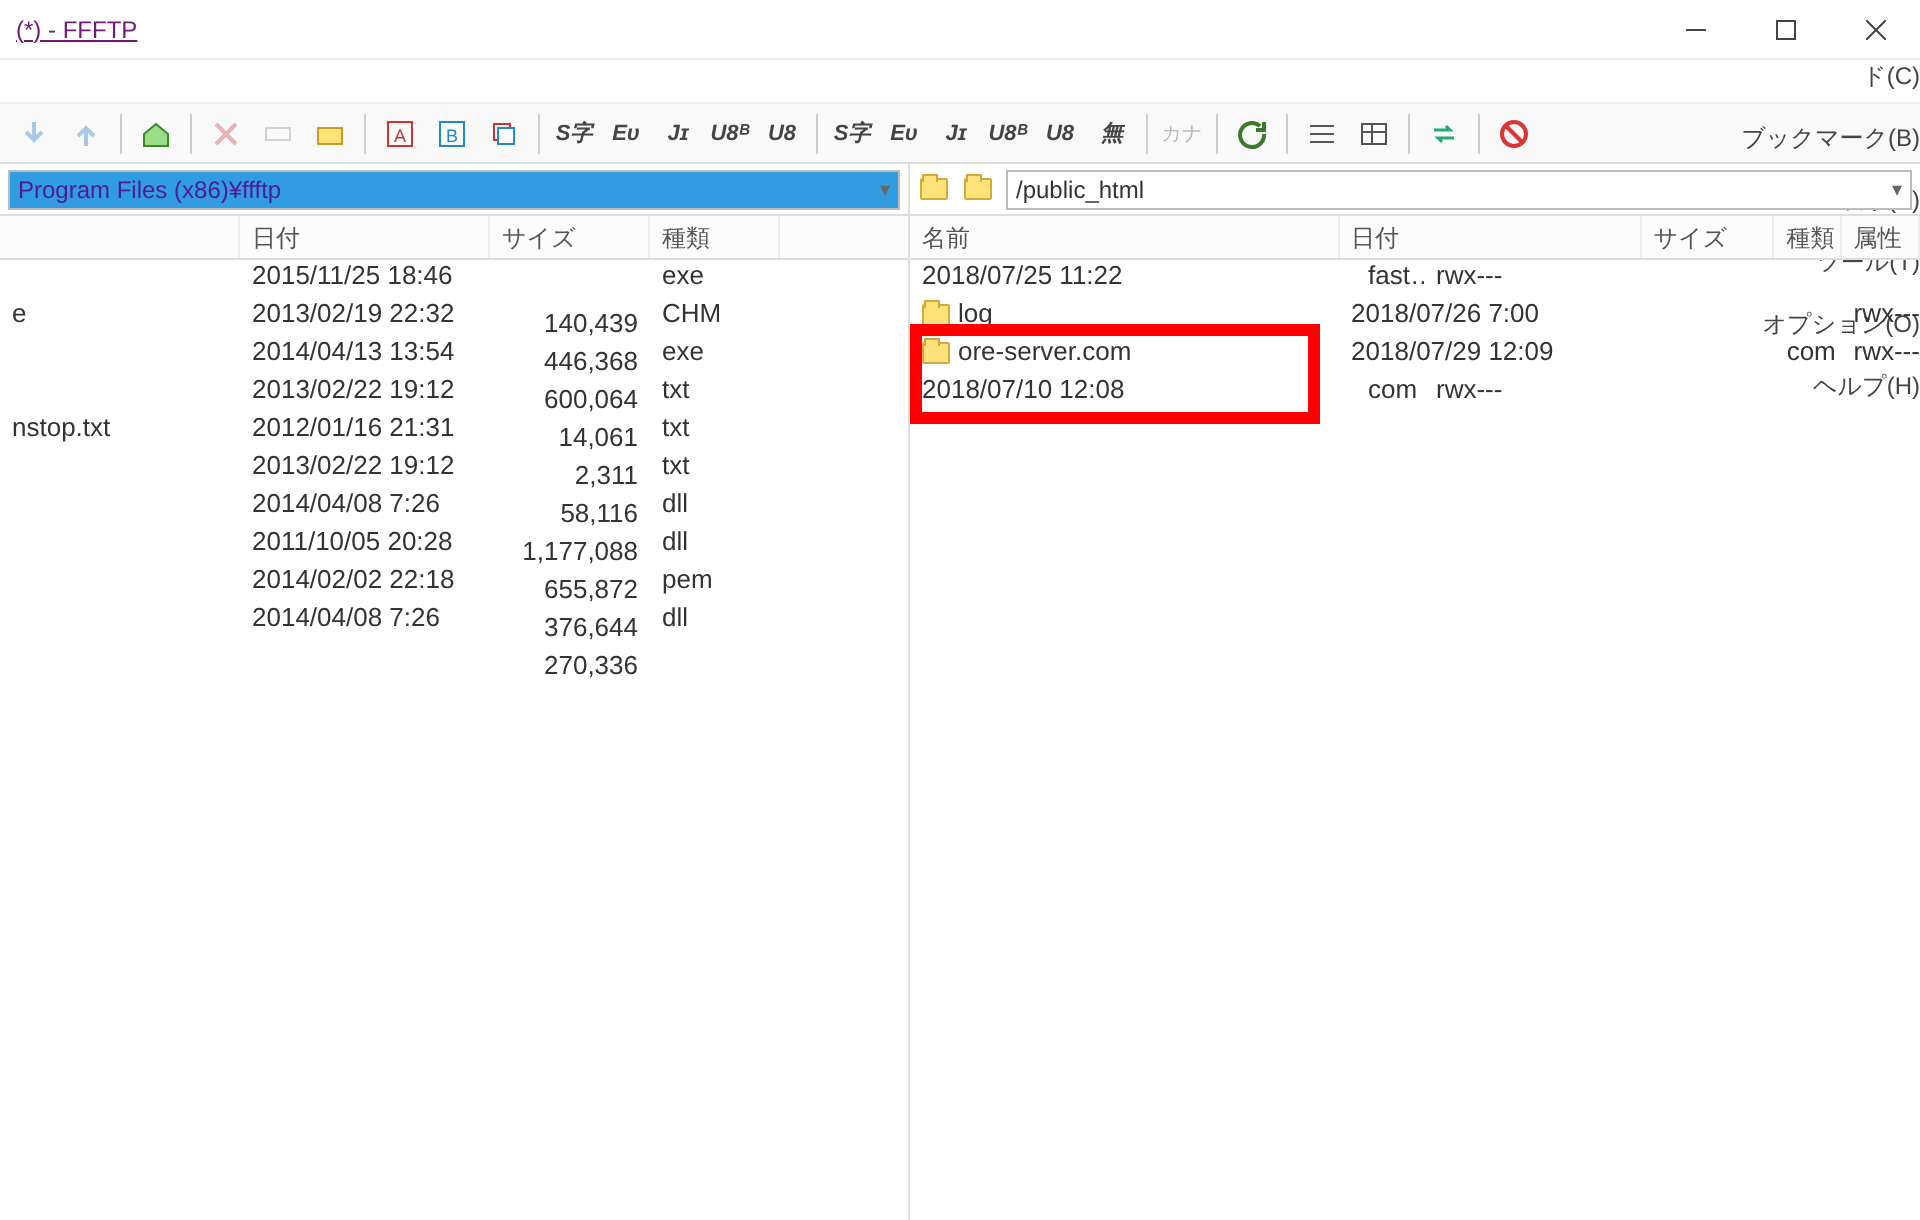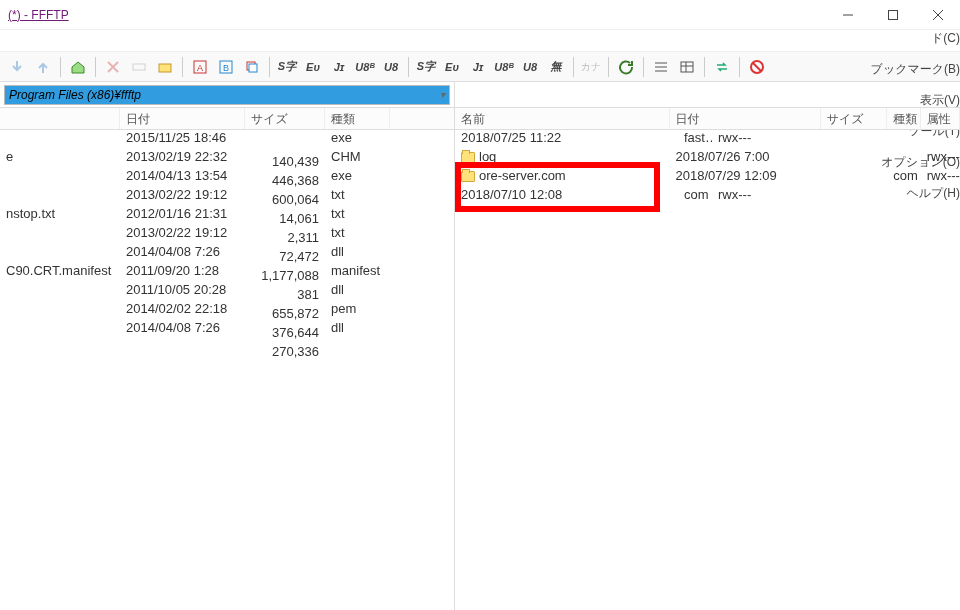--- a/index.html
+++ b/index.html
@@ -70,21 +70,21 @@
   flex: 1;
   height: 20px;
   border: 1px solid #bbb;
   background: #fff;
   display: flex;
   align-items: center;
   padding: 0 4px;
   font-size: 12px;
   position: relative;
 }
-.path-dd.selected { background: #319cdf; color: #000000; font-style: italic; }
+.path-dd.selected { background: #319cdf; color: #4c1d95; }
 .path-dd::after {
   content: "▾";
   position: absolute;
   right: 4px;
   color: #666;
   font-size: 10px;
 }
 .path-icon {
   width: 20px; height: 20px;
   display: flex; align-items: center; justify-content: center;
@@ -303,20 +303,29 @@
         <circle cx="8" cy="8" r="6" fill="none" stroke="#d33" stroke-width="2"></circle>
         <line x1="4" y1="4" x2="12" y2="12" stroke="#d33" stroke-width="2"></line>
       </svg>
     </div>
 </div>
 
 <div class="pathbar">
   <div class="pathbar-left">
     <div class="path-dd selected">Program Files (x86)¥ffftp</div>
   </div>
+  <div class="pathbar-right">
+    <div class="path-icon">
+        <span class="folder-icon"></span>
+      </div>
+    <div class="path-icon">
+        <span class="folder-icon"></span>
+      </div>
+    <div class="path-dd">/public_html</div>
+  </div>
 </div>
 
 <div class="panes">
   <div class="pane pane-left">
     <div class="col-header">
       <div class="col lc-name"></div>
       <div class="col lc-date">日付</div>
       <div class="col lc-size right">サイズ</div>
       <div class="col lc-type">種類</div>
     </div>
@@ -347,34 +356,28 @@
         </div>
         <div class="row">
           <div class="cell lc-name">nstop.txt</div>
           <div class="cell lc-date">2012/01/16 21:31</div>
           <div class="cell lc-size right">2,311</div>
           <div class="cell lc-type">txt</div>
         </div>
         <div class="row">
           <div class="cell lc-name"></div>
           <div class="cell lc-date">2013/02/22 19:12</div>
-          <div class="cell lc-size right">72,472</div>
+          <div class="cell lc-size right">58,116</div>
           <div class="cell lc-type">txt</div>
         </div>
         <div class="row">
           <div class="cell lc-name"></div>
           <div class="cell lc-date">2014/04/08  7:26</div>
           <div class="cell lc-size right">1,177,088</div>
           <div class="cell lc-type">dll</div>
-        </div>
-        <div class="row">
-          <div class="cell lc-name">C90.CRT.manifest</div>
-          <div class="cell lc-date">2011/09/20  1:28</div>
-          <div class="cell lc-size right">381</div>
-          <div class="cell lc-type">manifest</div>
         </div>
         <div class="row">
           <div class="cell lc-name"></div>
           <div class="cell lc-date">2011/10/05 20:28</div>
           <div class="cell lc-size right">655,872</div>
           <div class="cell lc-type">dll</div>
         </div>
         <div class="row">
           <div class="cell lc-name"></div>
           <div class="cell lc-date">2014/02/02 22:18</div>

